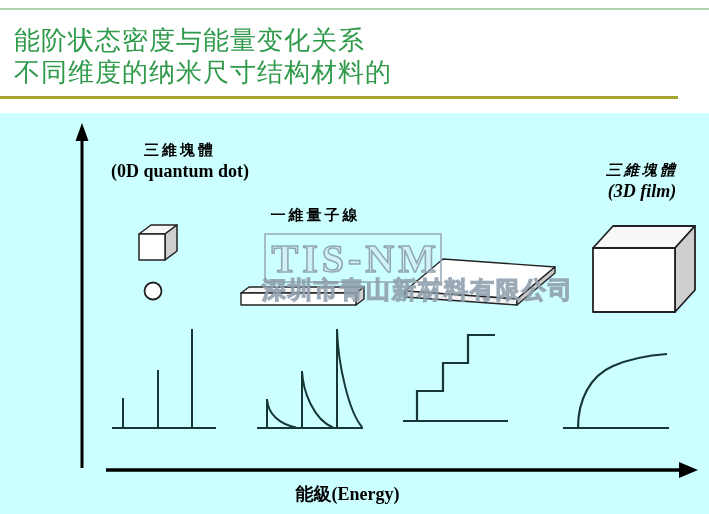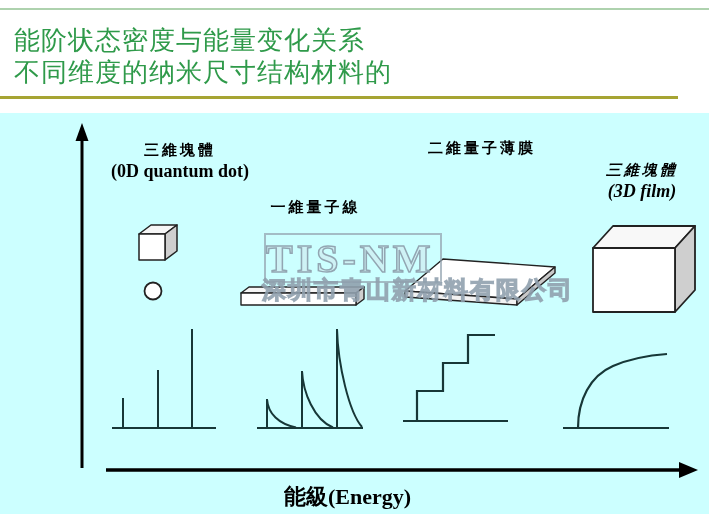--- a/index.html
+++ b/index.html
@@ -13,31 +13,31 @@
     color:#2f9a4a;font-size:26px;line-height:32px;letter-spacing:1px;
     font-family:"Liberation Sans",sans-serif;
   }
   .title-rule{position:absolute;left:0;top:96px;width:678px;height:3px;background:#a6a433;}
   .panel{position:absolute;left:0;top:113px;width:709px;height:401px;background:#ccffff;}
   .gfx{position:absolute;left:0;top:0;width:709px;height:514px;}
   .lbl{position:absolute;text-align:center;color:#000;font-weight:bold;}
   .lbl .zh{display:block;font-size:15px;letter-spacing:3px;}
   .lbl .en{display:block;font-size:18px;letter-spacing:0;margin-top:1px;}
   .lbl-0d{left:100px;top:141px;width:160px;}
-  .lbl-1d{left:238px;top:198px;width:155px;}
+  .lbl-1d{left:238px;top:206px;width:155px;}
   .lbl-2d{left:412px;top:139px;width:140px;}
   .lbl-3d{left:586px;top:161px;width:112px;font-style:italic;}
   .x-axis-label{
     position:absolute;left:265px;top:482px;width:165px;text-align:center;
-    color:#000;font-weight:bold;font-size:22px;
+    color:#000;font-weight:bold;font-size:18px;
   }
   .wm-box{
     position:absolute;left:264px;top:233px;width:178px;height:50px;
     border:2px solid rgba(150,165,178,0.75);box-sizing:border-box;
-    display:flex;align-items:center;justify-content:flex-start;
+    display:flex;align-items:center;justify-content:flex-end;
   }
   .wm-logo{
     font-size:40px;font-weight:bold;letter-spacing:4px;white-space:nowrap;
     color:rgba(210,222,230,0.40);
     -webkit-text-stroke:1.5px rgba(140,156,170,0.9);
   }
   .wm-company{
     position:absolute;left:262px;top:274px;width:300px;white-space:nowrap;
     font-size:24px;font-weight:bold;letter-spacing:2px;
     color:rgba(210,222,230,0.35);
@@ -118,21 +118,20 @@
 </svg>
 
 <div class="lbl lbl-0d">
   <span class="zh">三維塊體</span>
   <span class="en">(0D quantum dot)</span>
 </div>
 <div class="lbl lbl-1d">
   <span class="zh">一維量子線</span>
 </div>
 <div class="lbl lbl-2d">
-  <span class="zh">二維量子薄膜</span>
 </div>
 <div class="lbl lbl-3d">
   <span class="zh">三維塊體</span>
   <span class="en">(3D film)</span>
 </div>
 
 <div class="x-axis-label">能級(Energy)</div>
 
 <div class="wm-box">
   <span class="wm-logo">TIS-NM</span>

